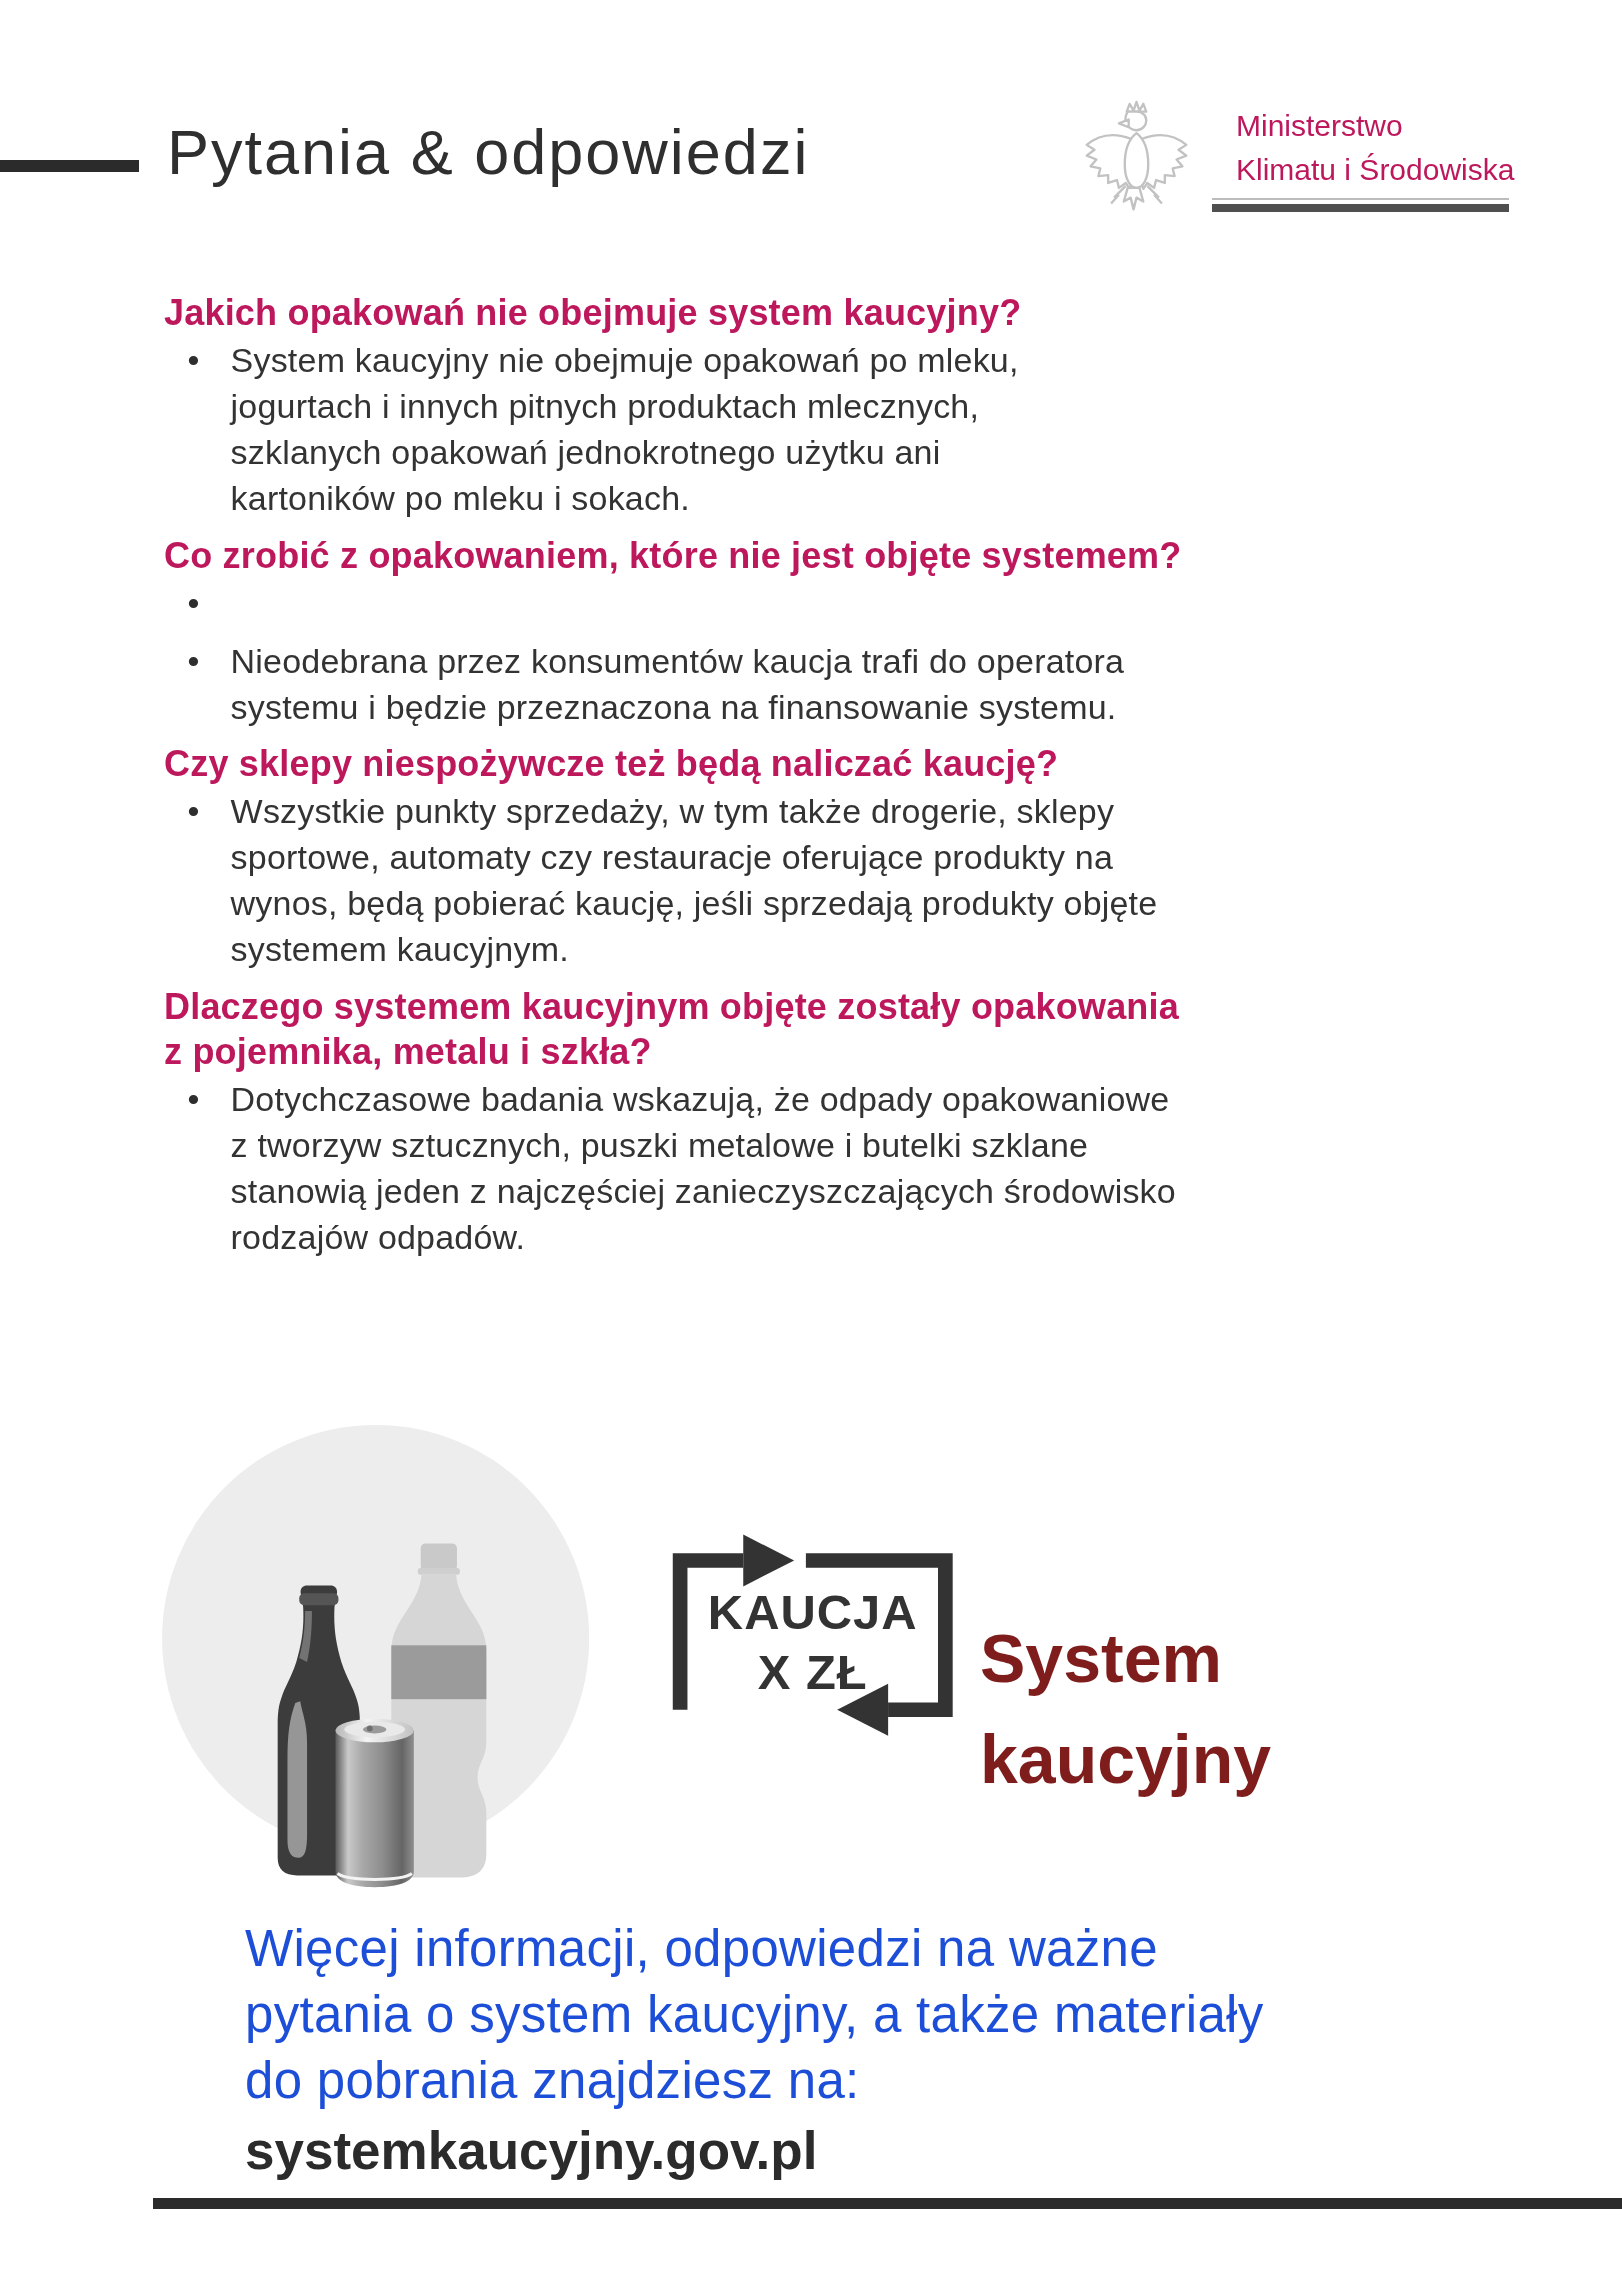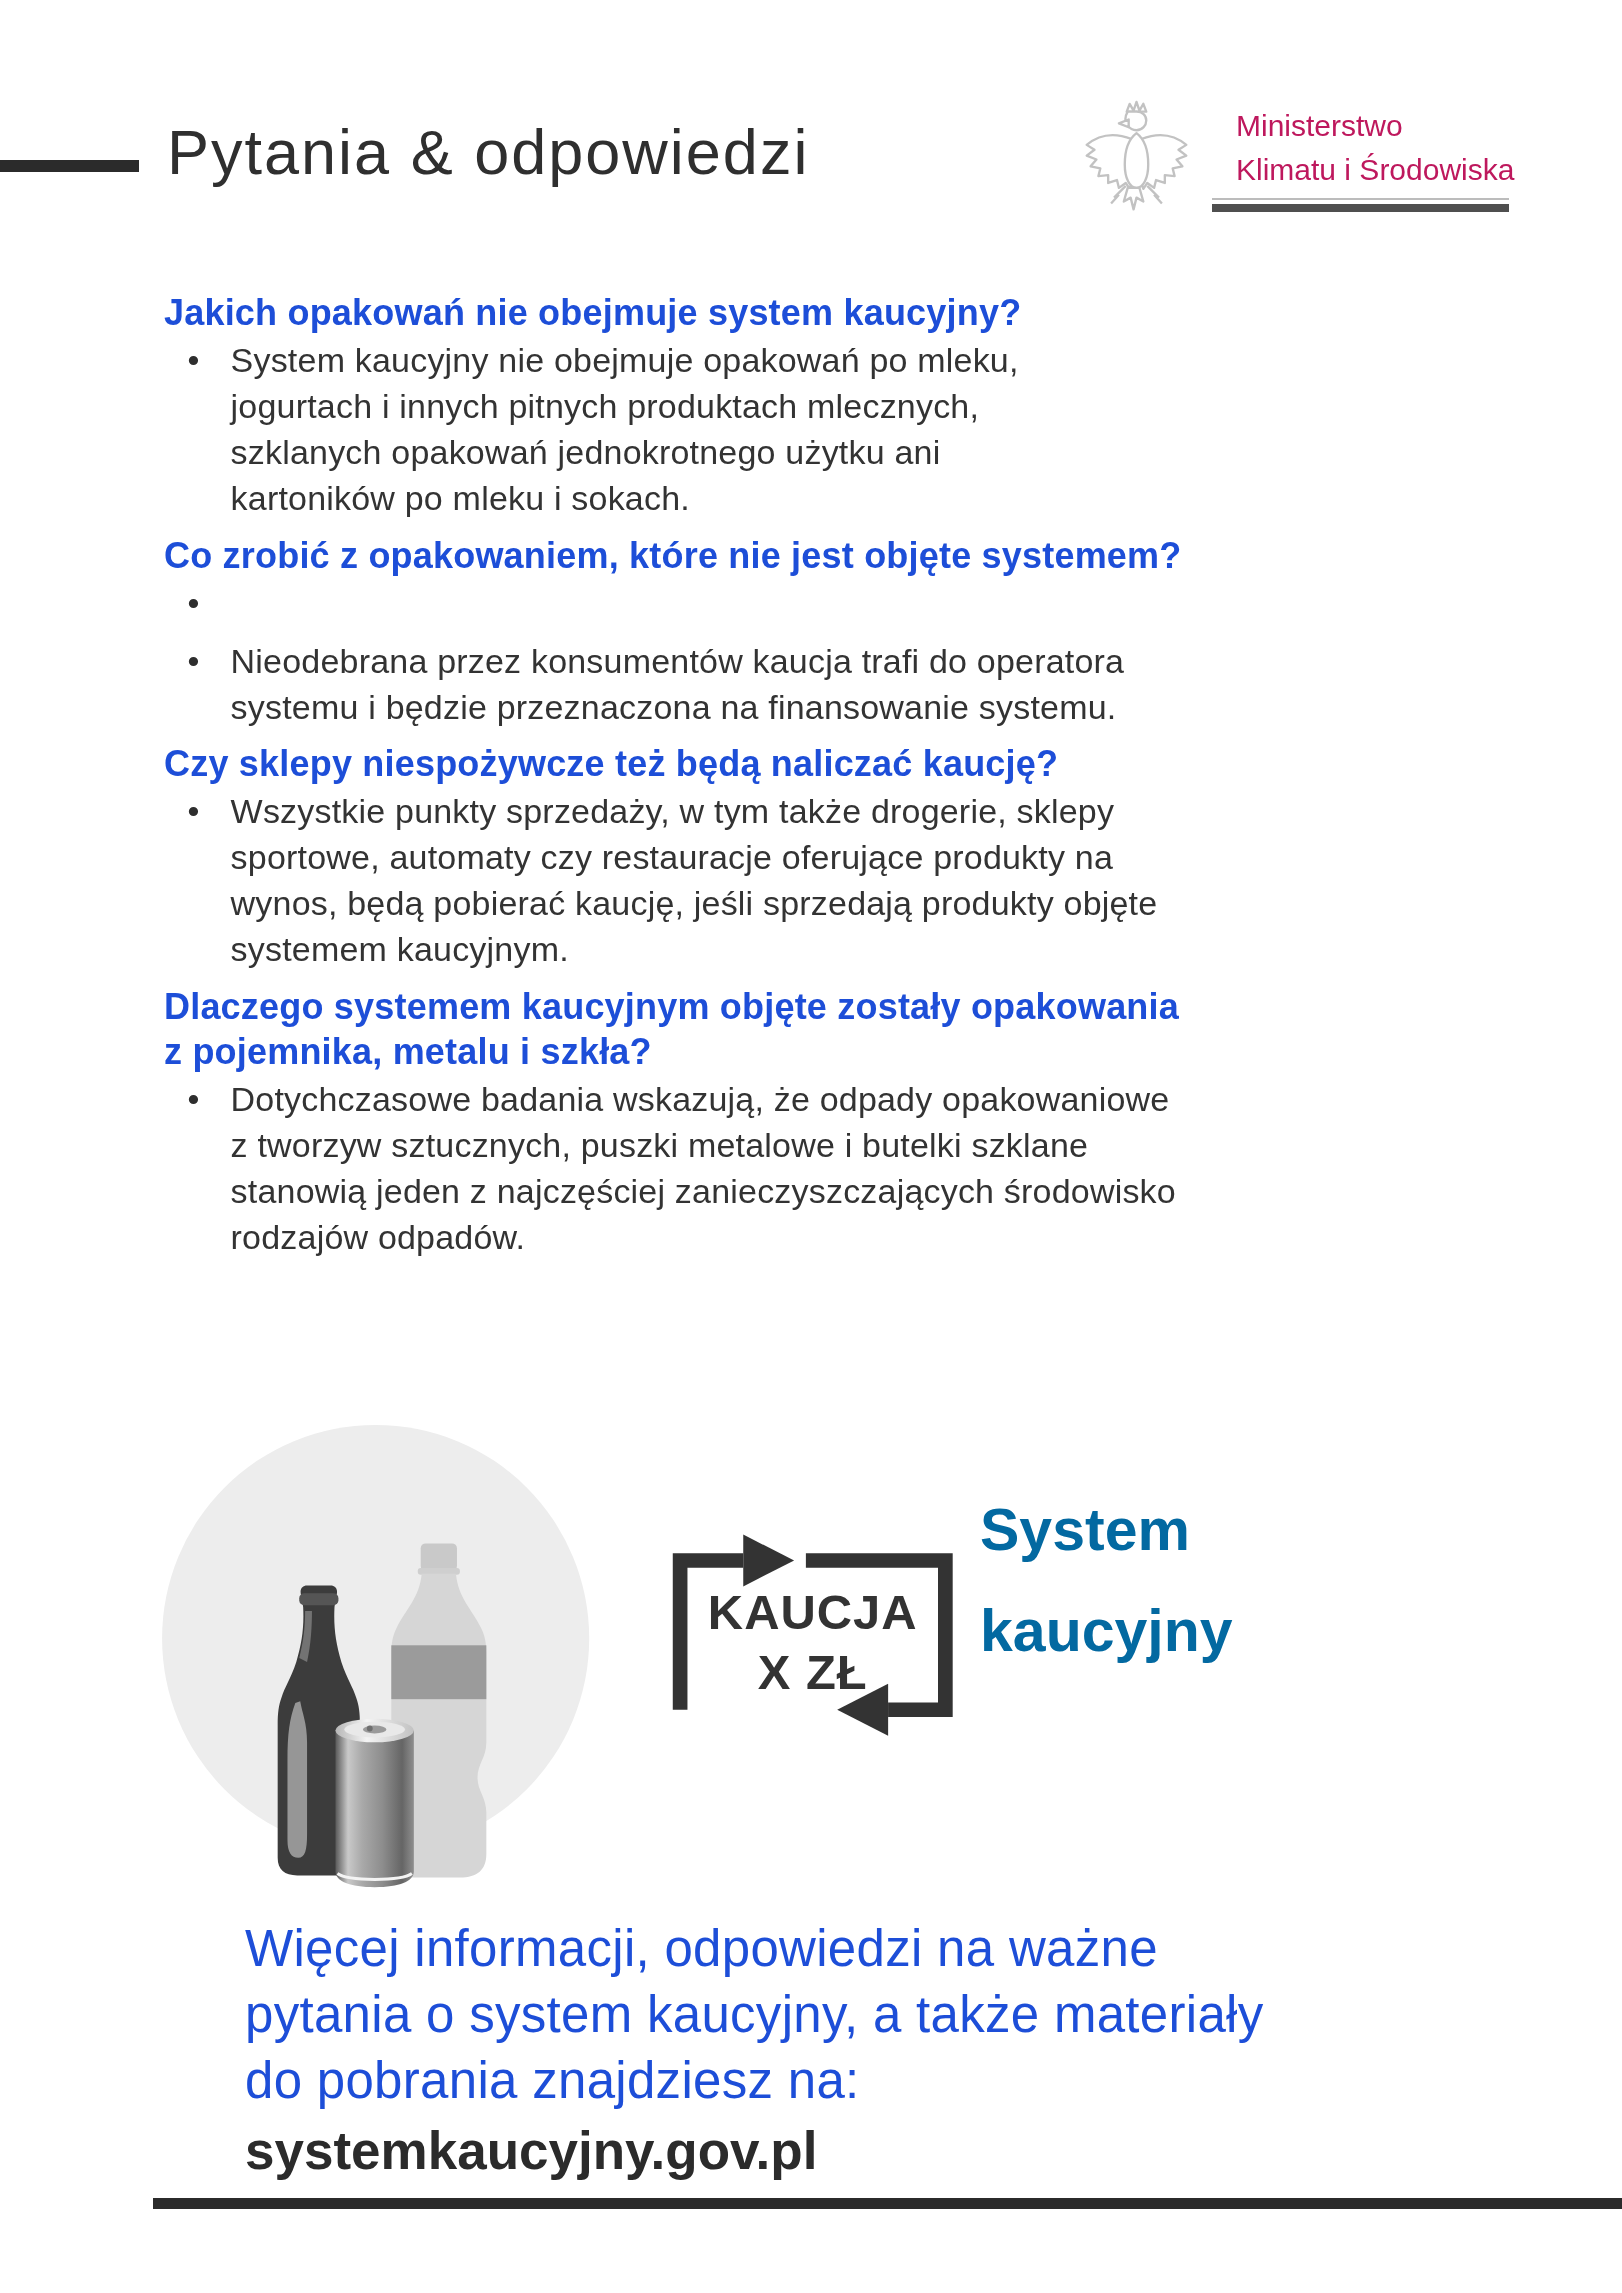--- a/index.html
+++ b/index.html
@@ -23,36 +23,36 @@
   .ministry svg.eagle{position:absolute;left:0;top:0;}
   .ministry-text{
     position:absolute;left:139px;top:7.8px;
     font-size:30px;line-height:44px;font-weight:500;color:#be185d;white-space:nowrap;margin-left:24px;
   }
   .ministry-rule-thin{position:absolute;left:139px;top:102px;width:297px;height:2px;background:#bcbcbc;}
   .ministry-rule-thick{position:absolute;left:139px;top:108px;width:297px;height:7.8px;background:#4f4f4f;}
   
   .faq{position:absolute;left:164px;top:290px;width:1392px;}
   .faq-item{margin-bottom:11.8px;}
-  .q{font-size:36px;font-weight:800;line-height:45px;color:#1d4ed8;letter-spacing:0.2px;margin-bottom:2px;}
+  .q{font-size:36px;font-weight:800;line-height:45px;color:#be185d;letter-spacing:0.2px;margin-bottom:2px;}
   .qline{white-space:nowrap;}
   .a{display:flex;}
   .bullet{width:25.5px;margin-left:23.5px;font-size:34px;line-height:46px;color:#2e2e2e;flex:0 0 auto;}
   .alines{margin-left:17.6px;}
   .aline{font-size:34px;line-height:46px;color:#333333;letter-spacing:0.2px;white-space:nowrap;}
   
   .illustration{position:absolute;left:152px;top:1419px;}
   .deposit-logo{position:absolute;left:657px;top:1514px;}
   .deposit-logo text{
     font-family:"Liberation Sans","DejaVu Sans",sans-serif;
     font-weight:600;font-size:50px;fill:#333333;letter-spacing:1px;
   }
   .brand{
-    position:absolute;left:980px;top:1480px;
-    font-size:59px;font-weight:800;line-height:101px;color:#0369a1;letter-spacing:0;white-space:nowrap;
+    position:absolute;left:980px;top:1608px;
+    font-size:68px;font-weight:800;line-height:101px;color:#7f1d1d;letter-spacing:0;white-space:nowrap;
   }
   
   .footer{position:absolute;left:245px;top:1916px;}
   .fline{font-size:51px;line-height:66px;color:#1d4ed8;letter-spacing:0.3px;white-space:nowrap;}
   .furl{font-size:53px;line-height:69px;font-weight:700;color:#2b2b2b;margin-top:2px;white-space:nowrap;}
   .bottom-bar{position:absolute;left:153px;top:2198px;width:1469px;height:10.8px;background:#2b2b2b;}
 </style>
 </head>
 <body>
 

